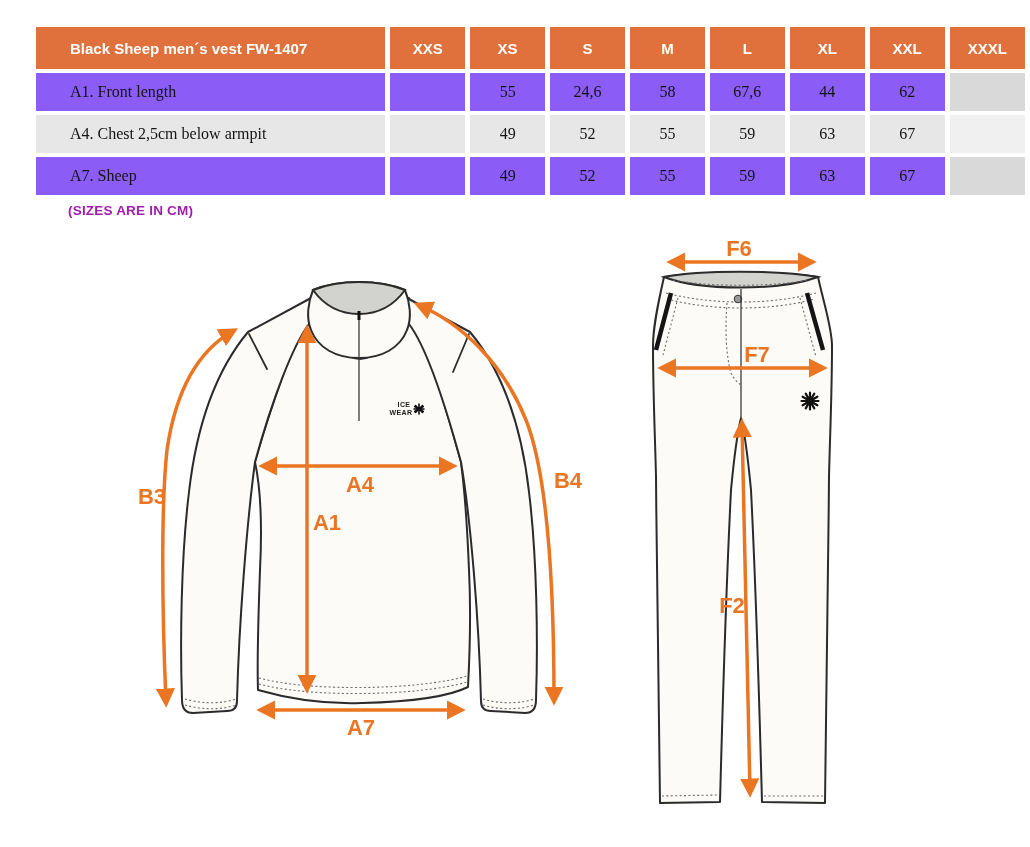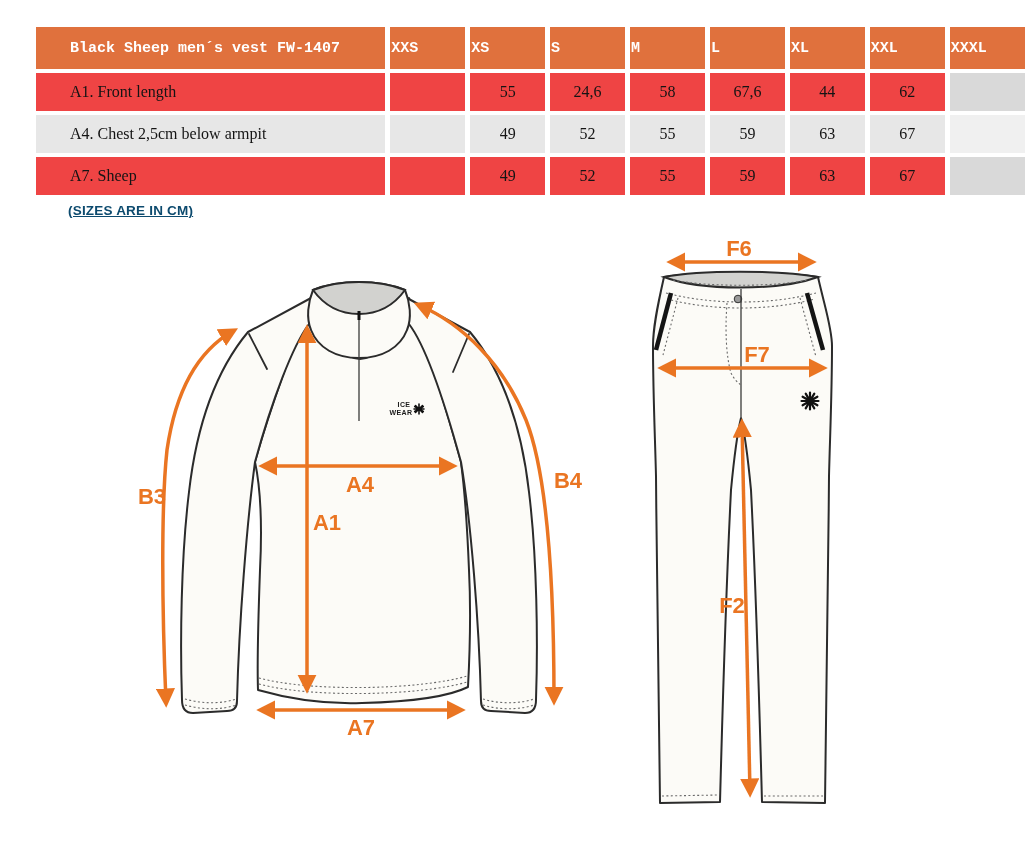--- a/index.html
+++ b/index.html
@@ -3,34 +3,34 @@
 <meta charset="utf-8">
 <style>
   html,body{margin:0;padding:0;background:#fff;}
   body{width:1030px;height:847px;position:relative;overflow:hidden;
        font-family:"Liberation Sans",sans-serif;}
 
   
   .size-table{position:absolute;left:31px;top:23px;
               border-collapse:separate;border-spacing:5px 4px;}
   .size-table th{background:#e0713d;color:#fff;font-weight:bold;
-                 font-size:15px;height:40px;font-family:Liberation Mono, monospace;}
+                 font-size:15px;height:40px;}
   .size-table th.label-col{width:320px;text-align:left;padding-left:34px;}
-  .size-table th.size-col{width:74px;text-align:left;}
+  .size-table th.size-col{width:74px;text-align:center;}
   .size-table td{font-family:"Liberation Serif",serif;font-size:16px;
                  color:#141414;text-align:center;height:36px;}
   .size-table td.row-label{text-align:left;padding-left:34px;}
-  tr.row-dark td{background:#ef4444;}
+  tr.row-dark td{background:#8b5cf6;}
   tr.row-dark td:last-child{background:#d9d9d9;}
   tr.row-light td{background:#e7e7e7;}
   tr.row-light td:last-child{background:#f0f0f0;}
 
   
-  .sizes-note{position:absolute;left:68px;top:203px;color:#0c4a6e;
-              font-size:13.5px;font-weight:bold;letter-spacing:.2px;text-decoration:underline;}
+  .sizes-note{position:absolute;left:68px;top:203px;color:#a21caf;
+              font-size:13.5px;font-weight:bold;letter-spacing:.2px;}
 
   
   .diagram{position:absolute;left:0;top:230px;}
   .outline{fill:#fcfbf7;stroke:#2b2b2b;stroke-width:2;stroke-linejoin:round;}
   .seam{fill:none;stroke:#2b2b2b;stroke-width:1.8;stroke-linecap:round;}
   .thin{fill:none;stroke:#3a3a3a;stroke-width:1.3;}
   .stitch{fill:none;stroke:#6a6a6a;stroke-width:1.1;stroke-dasharray:2 2.4;}
   .thick{fill:none;stroke:#141414;stroke-width:4.5;}
   .grayfill{fill:#d2d2cf;stroke:#2b2b2b;stroke-width:2;}
   .arrow{stroke:#ea7522;stroke-width:3.5;fill:none;

